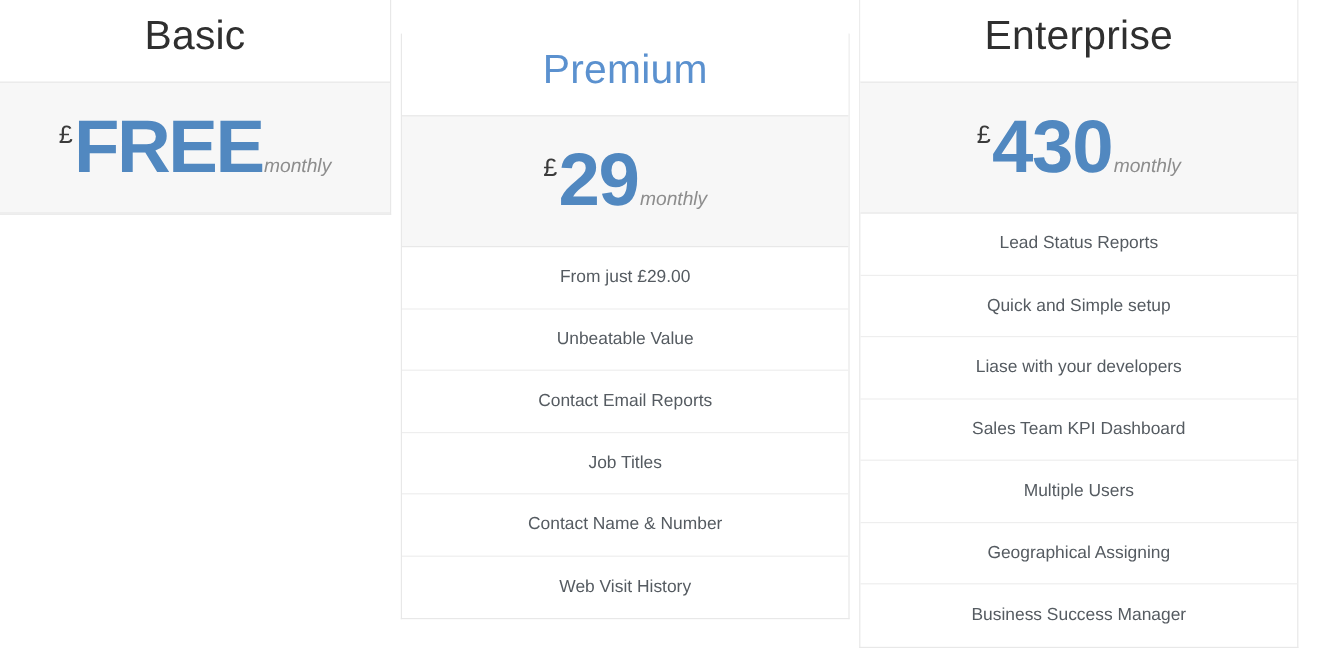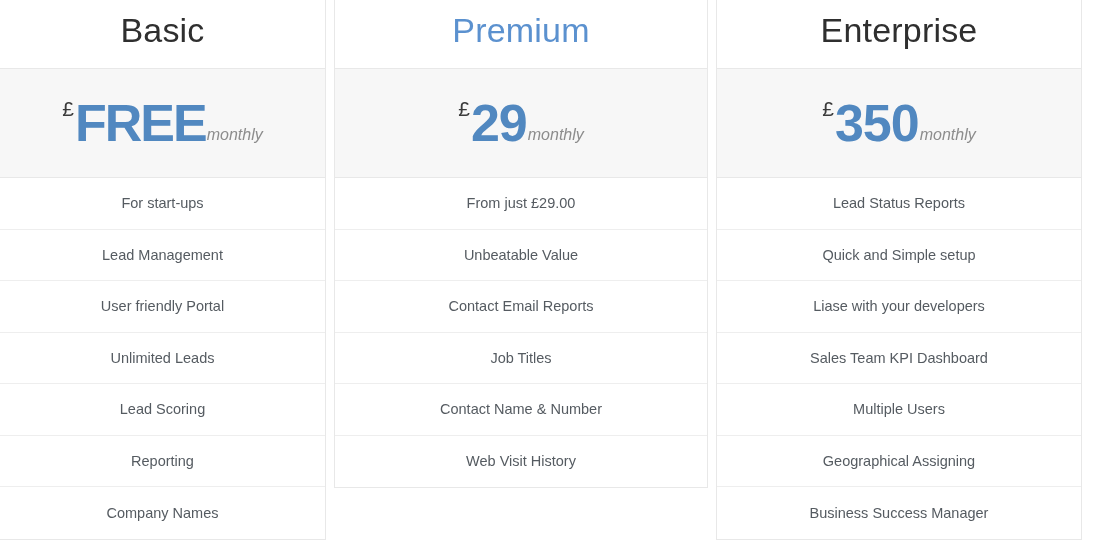--- a/index.html
+++ b/index.html
@@ -28,21 +28,21 @@
 
   .plan-card {
     background: #ffffff;
     border: 1px solid #e8e8e8;
     border-top: none;
     box-sizing: border-box;
     flex: 0 0 auto;
     position: relative;
   }
   .plan-card.basic      { width: 327px; margin-left: -1px; }
-  .plan-card.premium    { width: 374px; }
+  .plan-card.premium    { width: 374px; margin-top: 28px; }
   .plan-card.enterprise { width: 366px; margin-right: -8px; }
 
   
   .plan-title {
     text-align: center;
     font-size: 34px;
     font-weight: 400;
     line-height: 40px;
     letter-spacing: 0.2px;
     color: #2f2f2f;
@@ -73,21 +73,21 @@
   }
   .currency {
     font-size: 21px;
     color: #3b3b3b;
     font-weight: 400;
     position: relative;
     top: -26px;
     margin-right: 1px;
   }
   .amount {
-    font-size: 52px;
+    font-size: 62px;
     font-weight: 700;
     color: #5188c0;
     letter-spacing: -1px;
     line-height: 0.85;
   }
   .amount.word { letter-spacing: -2px; }
   .period {
     font-size: 16px;
     font-style: italic;
     color: #8d8d8d;
@@ -121,29 +121,20 @@
 
   <div class="plan-card basic">
     <div class="plan-title">Basic</div>
     <div class="price-band">
       <div class="price-inner">
         <span class="currency">£</span>
         <span class="amount word">FREE</span>
         <span class="period">monthly</span>
       </div>
     </div>
-    <ul class="feature-list">
-      <li class="feature-row">For start-ups</li>
-      <li class="feature-row">Lead Management</li>
-      <li class="feature-row">User friendly Portal</li>
-      <li class="feature-row">Unlimited Leads</li>
-      <li class="feature-row">Lead Scoring</li>
-      <li class="feature-row">Reporting</li>
-      <li class="feature-row">Company Names</li>
-    </ul>
   </div>
 
   <div class="plan-card premium">
     <div class="plan-title">Premium</div>
     <div class="price-band">
       <div class="price-inner">
         <span class="currency">£</span>
         <span class="amount">29</span>
         <span class="period">monthly</span>
       </div>
@@ -156,21 +147,21 @@
       <li class="feature-row">Contact Name &amp; Number</li>
       <li class="feature-row">Web Visit History</li>
     </ul>
   </div>
 
   <div class="plan-card enterprise">
     <div class="plan-title">Enterprise</div>
     <div class="price-band">
       <div class="price-inner">
         <span class="currency">£</span>
-        <span class="amount">350</span>
+        <span class="amount">430</span>
         <span class="period">monthly</span>
       </div>
     </div>
     <ul class="feature-list">
       <li class="feature-row">Lead Status Reports</li>
       <li class="feature-row">Quick and Simple setup</li>
       <li class="feature-row">Liase with your developers</li>
       <li class="feature-row">Sales Team KPI Dashboard</li>
       <li class="feature-row">Multiple Users</li>
       <li class="feature-row">Geographical Assigning</li>

